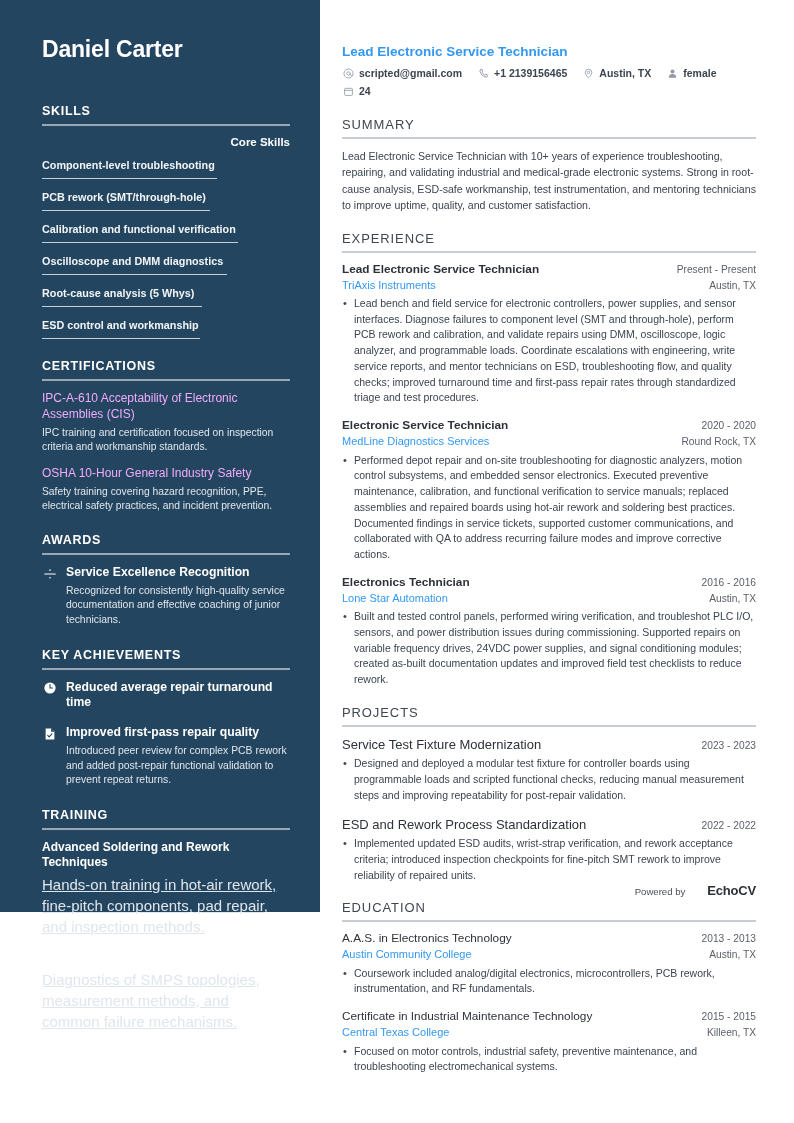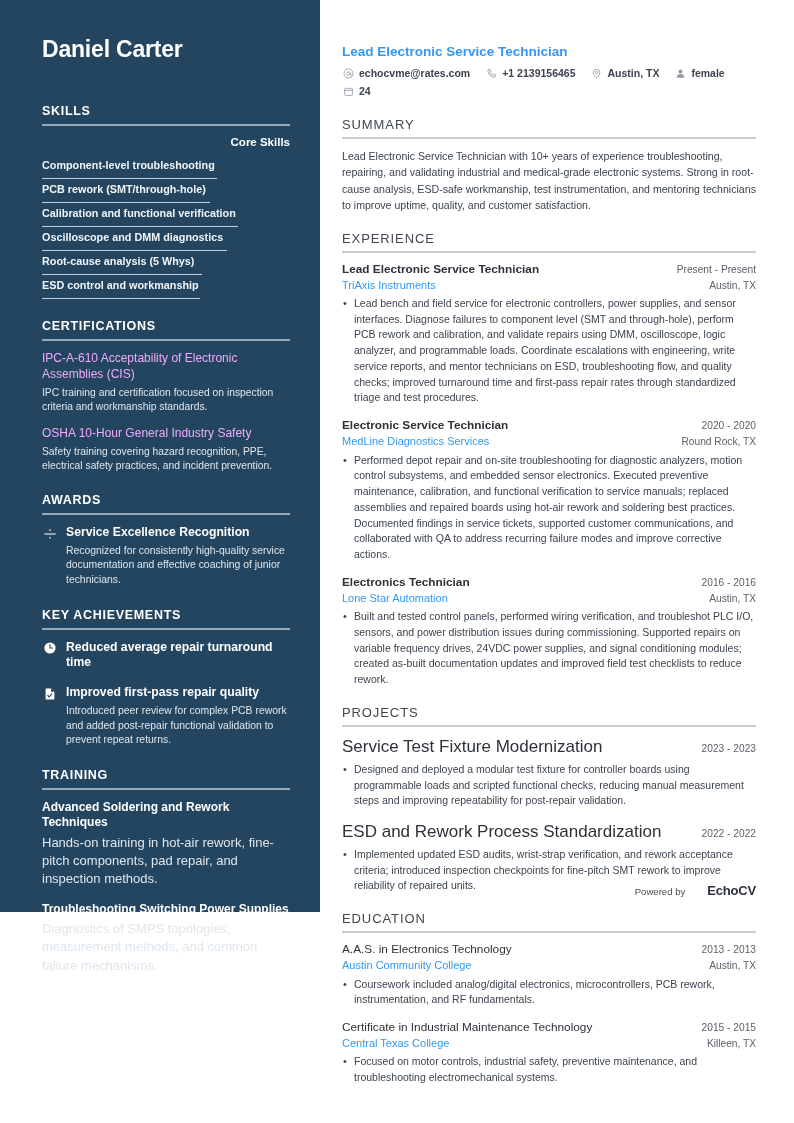--- a/index.html
+++ b/index.html
@@ -42,21 +42,21 @@
     margin-bottom: 10px;
     width: 100%;
   }
   .side-sub {
     font-size: 11.5px;
     font-weight: bold;
     color: #ffffff;
     margin-bottom: 7px;
     text-align: right;
   }
-  .skill-item { }
+  .skill-item { margin-bottom: 8px; }
   .skill-label {
     font-size: 10.8px;
     font-weight: bold;
     color: #f2f5f7;
     line-height: 1.3;
     display: inline-block;
   }
   .skill-underline {
     height: 1px;
     background: #c3ced7;
@@ -93,21 +93,21 @@
     font-size: 10.4px;
     color: #dfe6ec;
     line-height: 1.4;
     padding-left: 0;
   }
   .train-item { margin-bottom: 13px; }
   .train-title {
     font-size: 12px; font-weight: bold; color: #ffffff;
     line-height: 1.3; margin-bottom: 3px;
   }
-  .train-desc { font-size: 13px; color: #dfe6ec; line-height: 1.4; }
+  .train-desc { font-size: 15px; color: #dfe6ec; line-height: 1.4; text-decoration: underline; }
 
   
   .main {
     flex: 1;
     padding: 44px 38px 0 22px;
     position: relative;
   }
   .job-headline {
     font-size: 13.5px;
     font-weight: bold;
@@ -145,21 +145,21 @@
     color: #3c4450;
   }
   ul.bullets li::before {
     content: "•";
     position: absolute;
     left: 1px;
     top: -1px;
     font-size: 11px;
     color: #3c4450;
   }
-  .proj-title { font-size: 17px; color: #2d3239; line-height: 1.35; }
+  .proj-title { font-size: 13px; color: #2d3239; line-height: 1.35; }
   .edu-title { font-size: 11.8px; color: #2d3239; line-height: 1.35; }
 
   .footer {
     position: absolute;
     right: 38px;
     bottom: 14px;
     display: flex;
     align-items: baseline;
     gap: 22px;
   }
@@ -292,21 +292,21 @@
 
     <div class="contacts">
       <div class="contact-chip">
         <span class="cicon">
           <svg width="11" height="11" viewBox="0 0 16 16" fill="none" stroke="#9099a4" stroke-width="1.2">
             <circle cx="8" cy="8" r="6.6"></circle>
             <circle cx="8" cy="8" r="2.5"></circle>
             <path d="M10.5 8 v1.8 a2 2 0 0 0 3.2 0.6" stroke-linecap="round"></path>
           </svg>
         </span>
-        <span class="txt">echocvme@rates.com</span>
+        <span class="txt">scripted@gmail.com</span>
       </div>
 
       <div class="contact-chip">
         <span class="cicon">
           <svg width="11" height="11" viewBox="0 0 16 16" fill="none" stroke="#9099a4" stroke-width="1.3" stroke-linecap="round" stroke-linejoin="round">
             <path d="M4.3 2.4 L6 2.4 L7 5 L5.7 6 a8 8 0 0 0 4.3 4.3 L11 9 L13.6 10 V11.7 a1.6 1.6 0 0 1 -1.8 1.6 A11.4 11.4 0 0 1 2.7 4.2 A1.6 1.6 0 0 1 4.3 2.4 Z"></path>
           </svg>
         </span>
         <span class="txt">+1 2139156465</span>
       </div>

